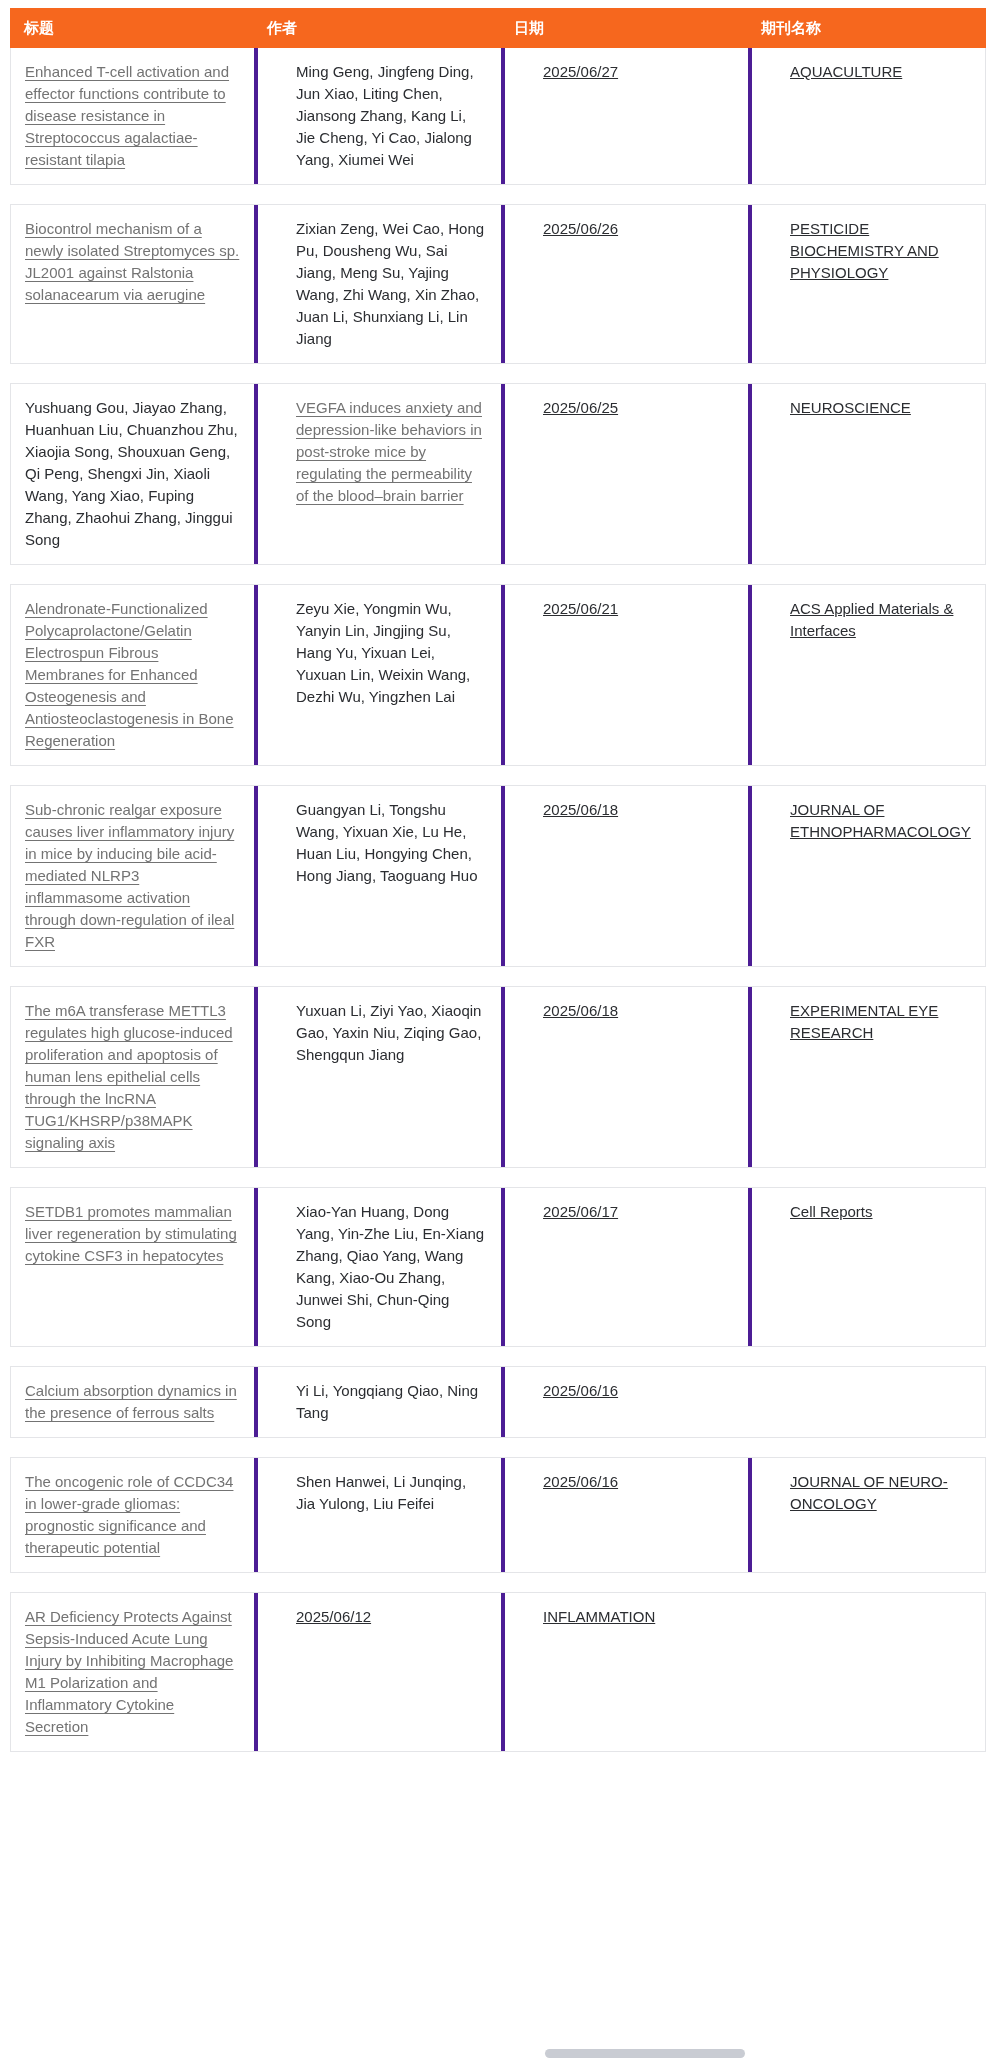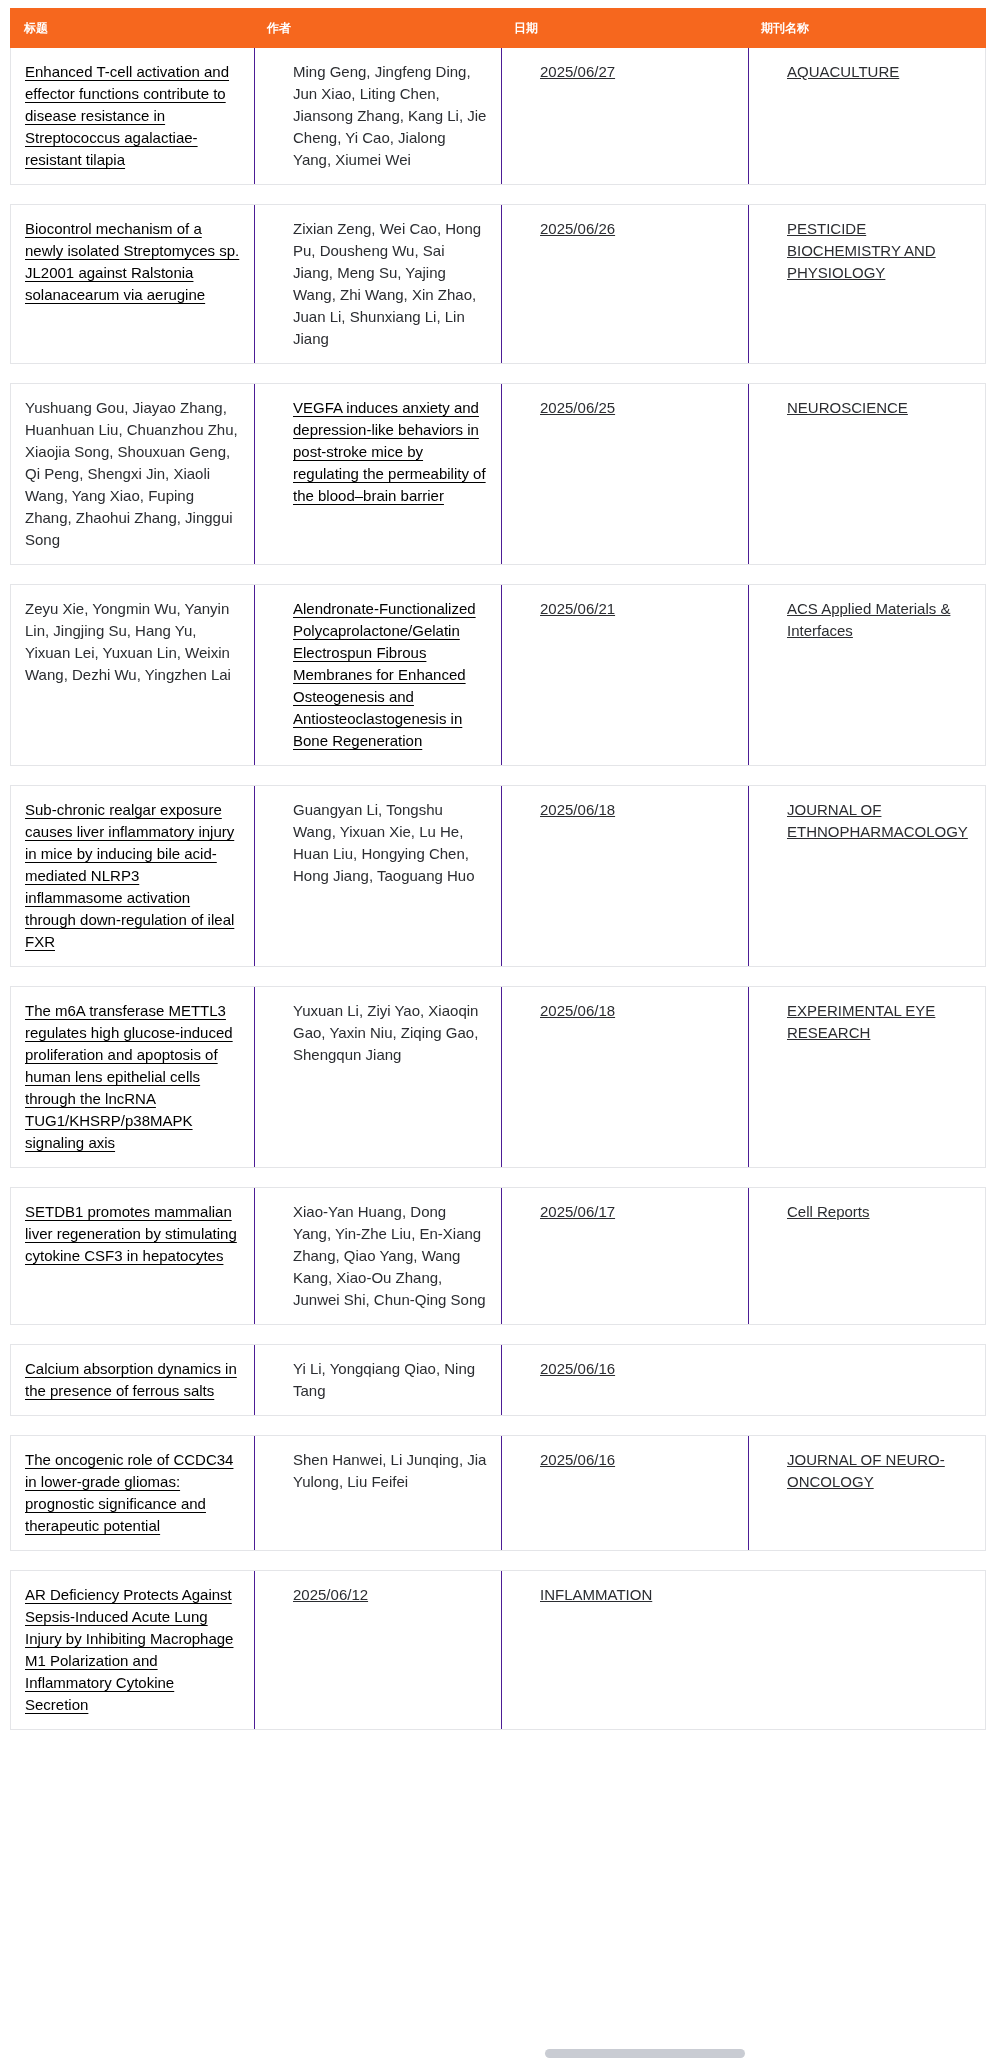--- a/index.html
+++ b/index.html
@@ -21,44 +21,44 @@
   }
   .header-row {
     display: grid;
     grid-template-columns: 243px 247px 247px 239px;
     background: #F6671E;
     height: 40px;
     align-items: center;
   }
   .header-cell {
     color: #ffffff;
-    font-size: 12px;
+    font-size: 15px;
     font-weight: bold;
     padding: 0 14px;
     white-space: nowrap;
     overflow: hidden;
   }
   .row-card {
     display: grid;
     grid-template-columns: 243px 247px 247px 239px;
     background: #ffffff;
     border: 1px solid #e4e5e8;
     border-top: none;
     margin-bottom: 19px;
   }
   .row-card + .row-card { border-top: 1px solid #e4e5e8; margin-top: 9px; }
   .cell {
     padding: 13px 14px;
     font-size: 15px;
     line-height: 22px;
     color: #2b2d31;
   }
-  .cell + .cell { border-left: 1px solid #4c1d95; padding-left: 38px; }
+  .cell + .cell { border-left: 4px solid #4c1d95; padding-left: 38px; }
   .title-link {
-    color: #000000;
+    color: #737373;
     text-decoration: underline;
     text-underline-offset: 3px;
     text-decoration-thickness: 1px;
     cursor: pointer;
   }
   .date-cell, .journal-cell { white-space: normal; text-decoration: underline; }
   .h-scrollbar-thumb {
     position: absolute;
     left: 545px;
     top: 2049px;
@@ -102,24 +102,24 @@
   <div class="row-card">
     <div class="cell authors-cell">Yushuang Gou, Jiayao Zhang, Huanhuan Liu, Chuanzhou Zhu, Xiaojia Song, Shouxuan Geng, Qi Peng, Shengxi Jin, Xiaoli Wang, Yang Xiao, Fuping Zhang, Zhaohui Zhang, Jinggui Song</div>
     <div class="cell title-cell">
       <a class="title-link">VEGFA induces anxiety and depression-like behaviors in post-stroke mice by regulating the permeability of the blood–brain barrier</a>
     </div>
     <div class="cell date-cell">2025/06/25</div>
     <div class="cell journal-cell">NEUROSCIENCE</div>
   </div>
 
   <div class="row-card">
-    <div class="cell authors-cell">Zeyu Xie, Yongmin Wu, Yanyin Lin, Jingjing Su, Hang Yu, Yixuan Lei, Yuxuan Lin, Weixin Wang, Dezhi Wu, Yingzhen Lai</div>
     <div class="cell title-cell">
       <a class="title-link">Alendronate-Functionalized Polycaprolactone/Gelatin Electrospun Fibrous Membranes for Enhanced Osteogenesis and Antiosteoclastogenesis in Bone Regeneration</a>
     </div>
+    <div class="cell authors-cell">Zeyu Xie, Yongmin Wu, Yanyin Lin, Jingjing Su, Hang Yu, Yixuan Lei, Yuxuan Lin, Weixin Wang, Dezhi Wu, Yingzhen Lai</div>
     <div class="cell date-cell">2025/06/21</div>
     <div class="cell journal-cell">ACS Applied Materials &amp; Interfaces</div>
   </div>
 
   <div class="row-card">
     <div class="cell title-cell">
       <a class="title-link">Sub-chronic realgar exposure causes liver inflammatory injury in mice by inducing bile acid-mediated NLRP3 inflammasome activation through down-regulation of ileal FXR</a>
     </div>
     <div class="cell authors-cell">Guangyan Li, Tongshu Wang, Yixuan Xie, Lu He, Huan Liu, Hongying Chen, Hong Jiang, Taoguang Huo</div>
     <div class="cell date-cell">2025/06/18</div>

